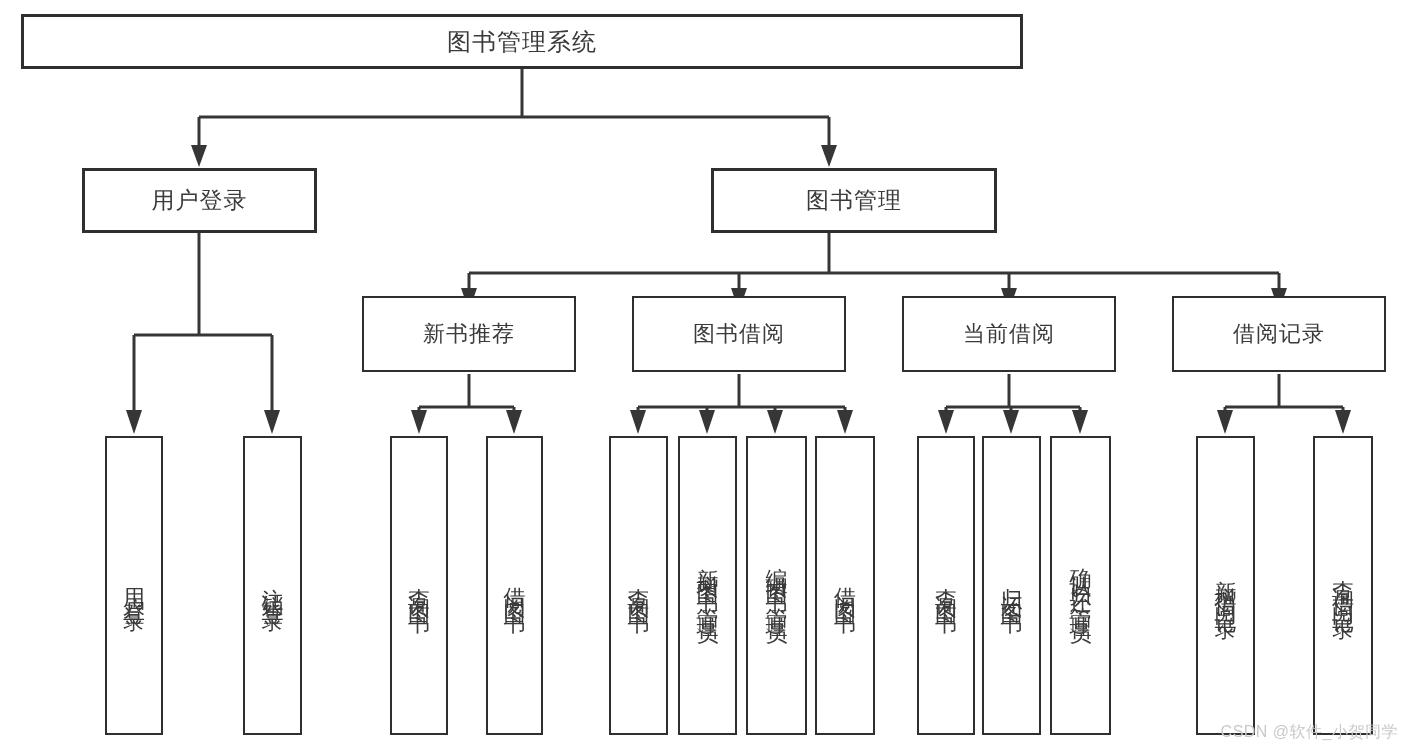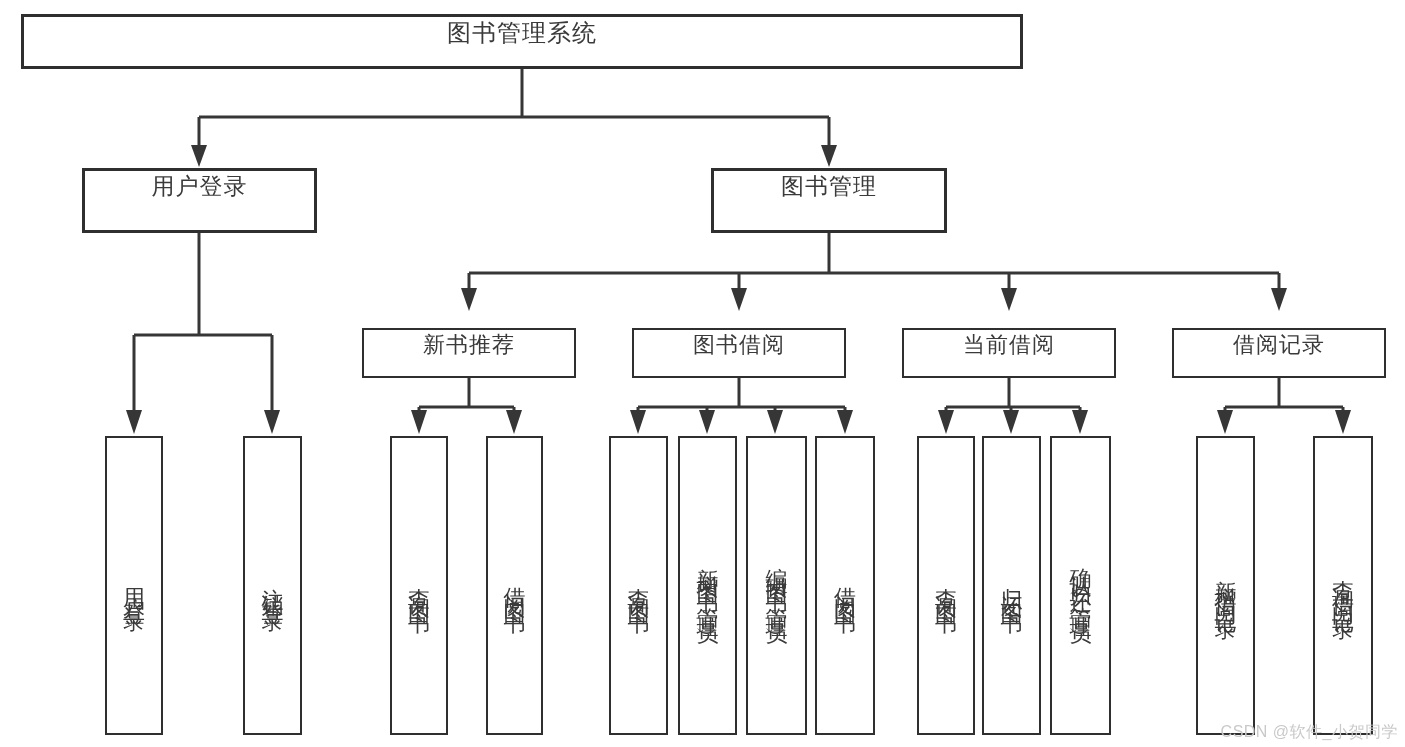--- a/index.html
+++ b/index.html
@@ -19,26 +19,26 @@
     color:var(--text);
   }
   .connectors{position:absolute;left:0;top:0;pointer-events:none;}
   .connectors path{stroke:var(--line);stroke-width:3;fill:none;}
   .connectors polygon{fill:var(--line);stroke:none;}
   .node{
     position:absolute;
     box-sizing:border-box;
     background:#fff;
     border:3px solid var(--box-border);
-    display:flex;justify-content:center;
+    display:flex;align-items:center;justify-content:center;
     text-align:center;
   }
   .node-root{left:21px;top:14px;width:1002px;height:55px;font-size:24px;letter-spacing:1px;}
   .node-l2{top:168px;height:65px;font-size:23px;letter-spacing:1px;}
-  .node-l3{top:328px;height:50px;width:214px;font-size:22px;letter-spacing:1px;border-width:2.5px;}
+  .node-l3{top:296px;height:76px;width:214px;font-size:22px;letter-spacing:1px;border-width:2.5px;}
   .leaf{
     position:absolute;
     top:436px;height:299px;
     box-sizing:border-box;
     background:#fff;
     border:2.5px solid var(--box-border);
     display:flex;align-items:center;justify-content:center;
   }
   .leaf span{
     writing-mode:vertical-rl;
@@ -100,21 +100,21 @@
     <polygon points="1335,410 1351,410 1343,434"></polygon>
   </svg>
 
   <div class="node node-root">
     <span>图书管理系统</span>
   </div>
 
   <div class="node node-l2" style="left:82px;width:235px;">
     <span>用户登录</span>
   </div>
-  <div class="node node-l2" style="left:711px;width:236px;">
+  <div class="node node-l2" style="left:711px;width:286px;">
     <span>图书管理</span>
   </div>
 
   <div class="node node-l3" style="left:362px;">
     <span>新书推荐</span>
   </div>
   <div class="node node-l3" style="left:632px;">
     <span>图书借阅</span>
   </div>
   <div class="node node-l3" style="left:902px;">

